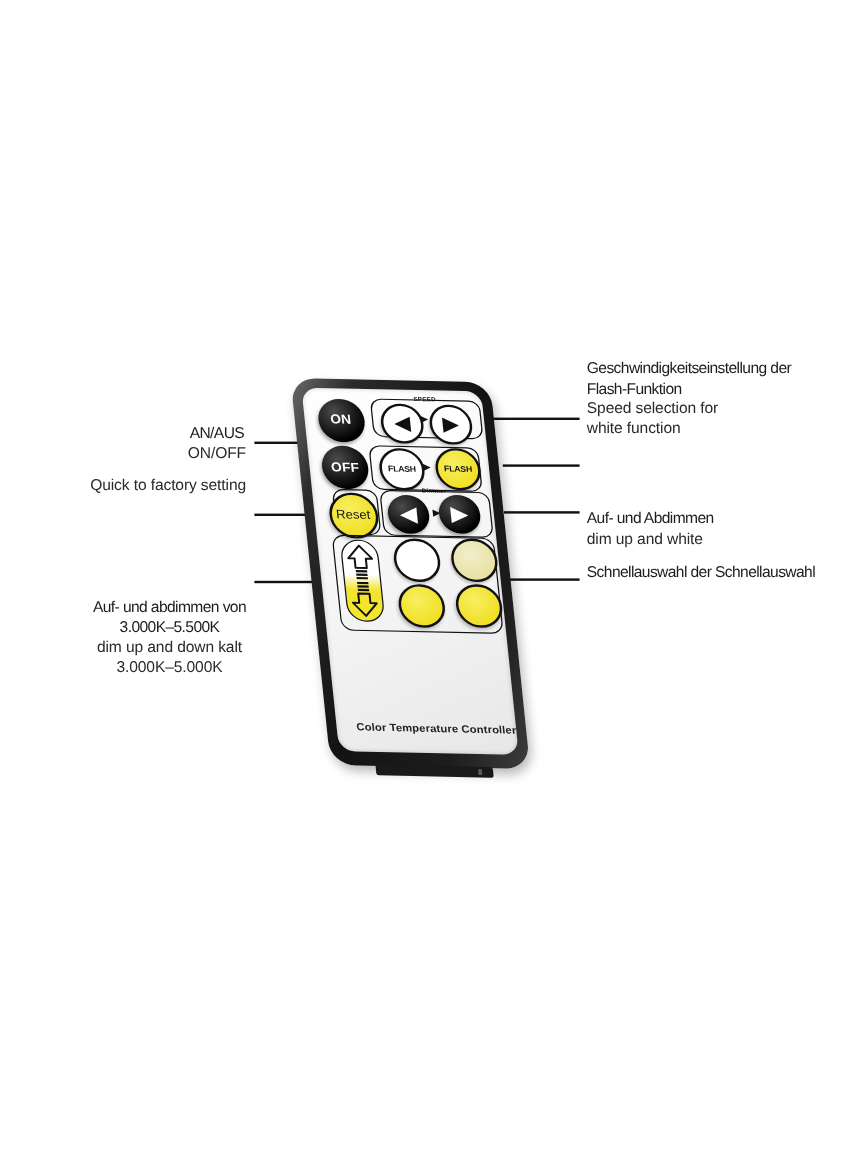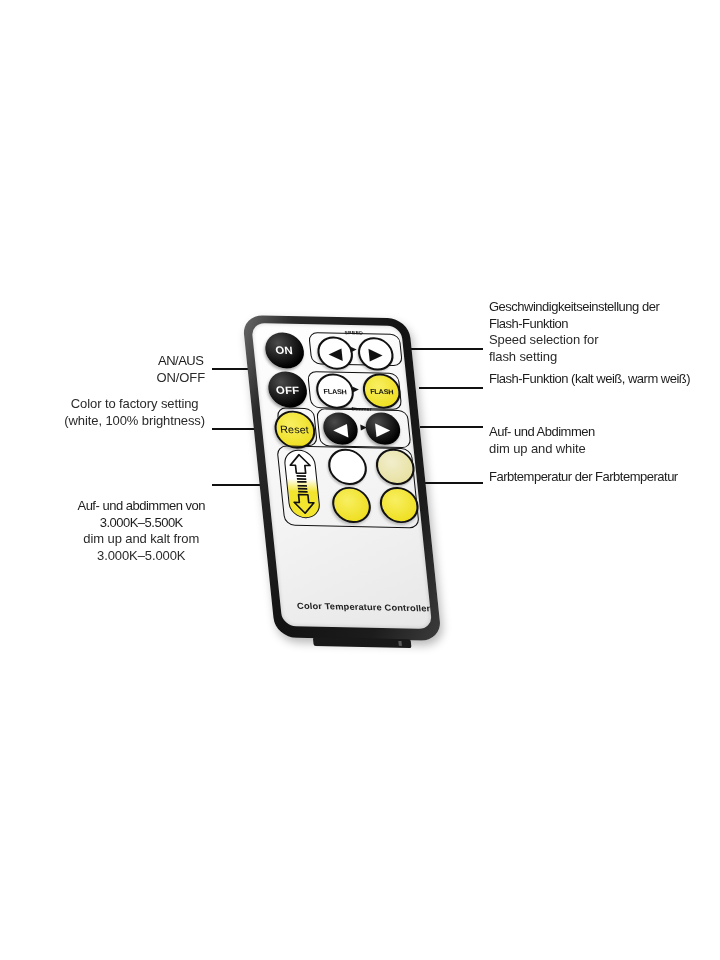--- a/index.html
+++ b/index.html
@@ -53,45 +53,43 @@
          font-size:9px;font-weight:bold;letter-spacing:0.1px;color:#222;}
 </style>
 </head>
 <body>
 
 <div class="ann left" style="top:353px">
   <div class="b">AN/AUS</div>
   <div class="r">ON/OFF</div>
 </div>
 <div class="ann left" style="top:396px">
-  <div class="r">Color to factory setting</div>
-  <div class="r">(white, 100% brightness)</div>
+  <div class="r">Quick to factory setting</div>
 </div>
 <div class="ann left" style="top:498px">
   <div class="b">Auf- und abdimmen von</div>
   <div class="b">3.000K–5.500K</div>
-  <div class="r">dim up and kalt from</div>
+  <div class="r">dim up and down kalt</div>
   <div class="r">3.000K–5.000K</div>
 </div>
 
 <div class="ann right" style="top:299px">
   <div class="b">Geschwindigkeitseinstellung der</div>
   <div class="b">Flash-Funktion</div>
   <div class="r">Speed selection for</div>
-  <div class="r">flash setting</div>
+  <div class="r">white function</div>
 </div>
 <div class="ann right" style="top:371px">
-  <div class="b">Flash-Funktion (kalt weiß, warm weiß)</div>
 </div>
 <div class="ann right" style="top:424px">
   <div class="b">Auf- und Abdimmen</div>
   <div class="r">dim up and white</div>
 </div>
 <div class="ann right" style="top:469px">
-  <div class="b">Farbtemperatur der Farbtemperatur</div>
+  <div class="b">Schnellauswahl der Schnellauswahl</div>
 </div>
 
 <div class="line" style="left:212px;top:368px;width:66px"></div>
 <div class="line" style="left:212px;top:428px;width:64px"></div>
 <div class="line" style="left:212px;top:484px;width:73px"></div>
 <div class="line" style="left:409px;top:348px;width:74px"></div>
 <div class="line" style="left:419px;top:387px;width:64px"></div>
 <div class="line" style="left:420px;top:426px;width:63px"></div>
 <div class="line" style="left:424px;top:482px;width:59px"></div>
 

